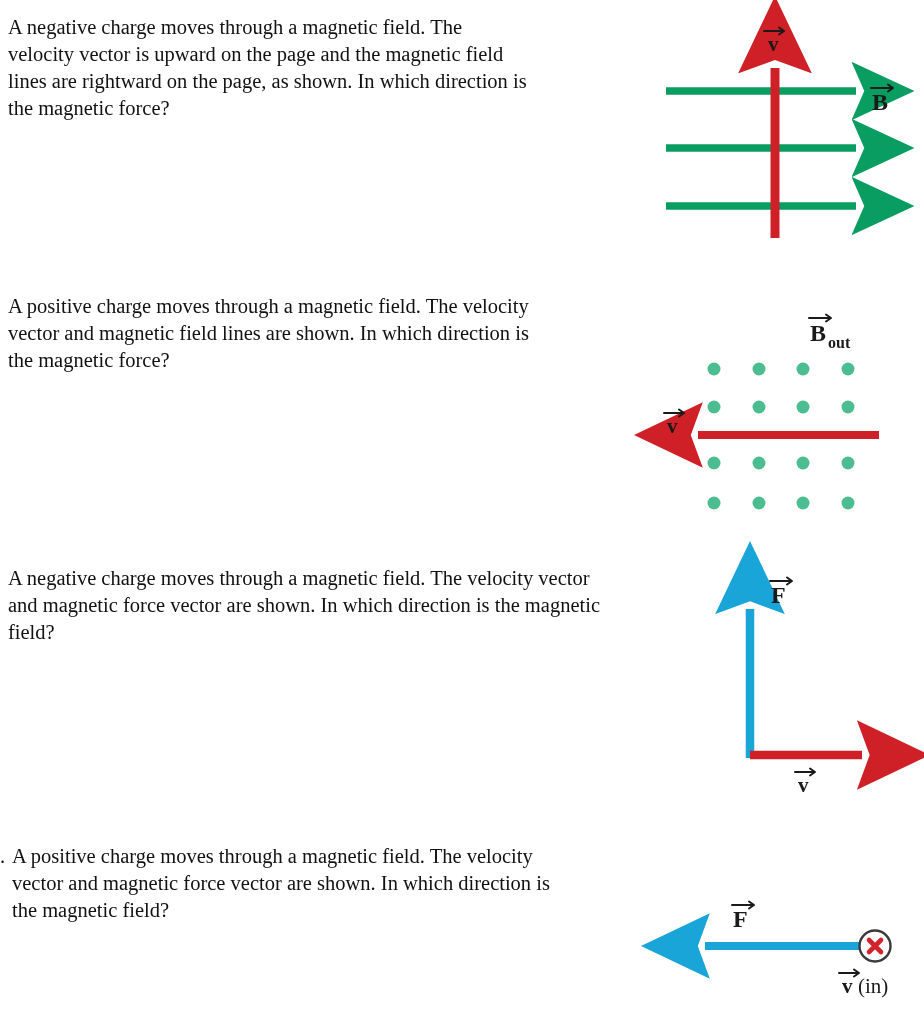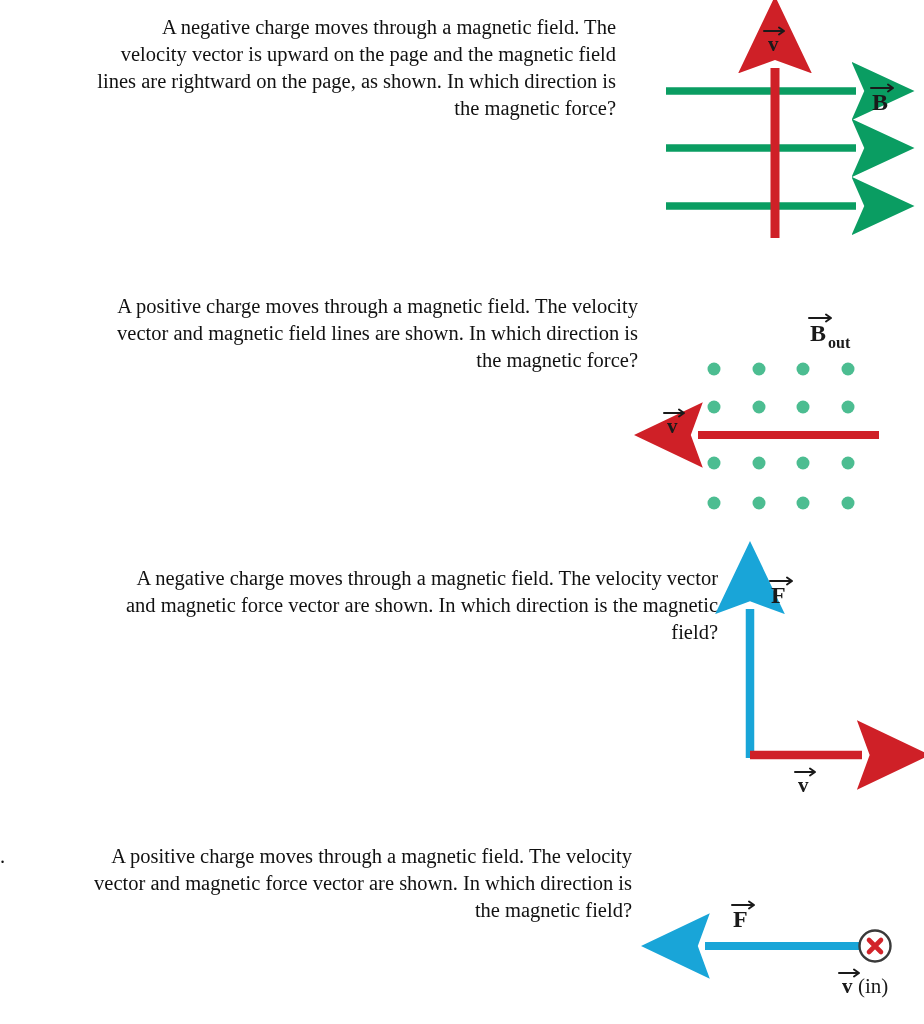--- a/index.html
+++ b/index.html
@@ -24,21 +24,21 @@
   .problem {
     position: absolute;
     left: 0;
     width: 924px;
   }
   .prompt {
     position: absolute;
     font-size: 20.5px;
     line-height: 27px;
     color: #111111;
-    text-align: right;
+    text-align: left;
     white-space: pre-wrap;
   }
   .marker {
     position: absolute;
     font-size: 20.5px;
     line-height: 27px;
     color: #111111;
   }
   .figure {
     position: absolute;

